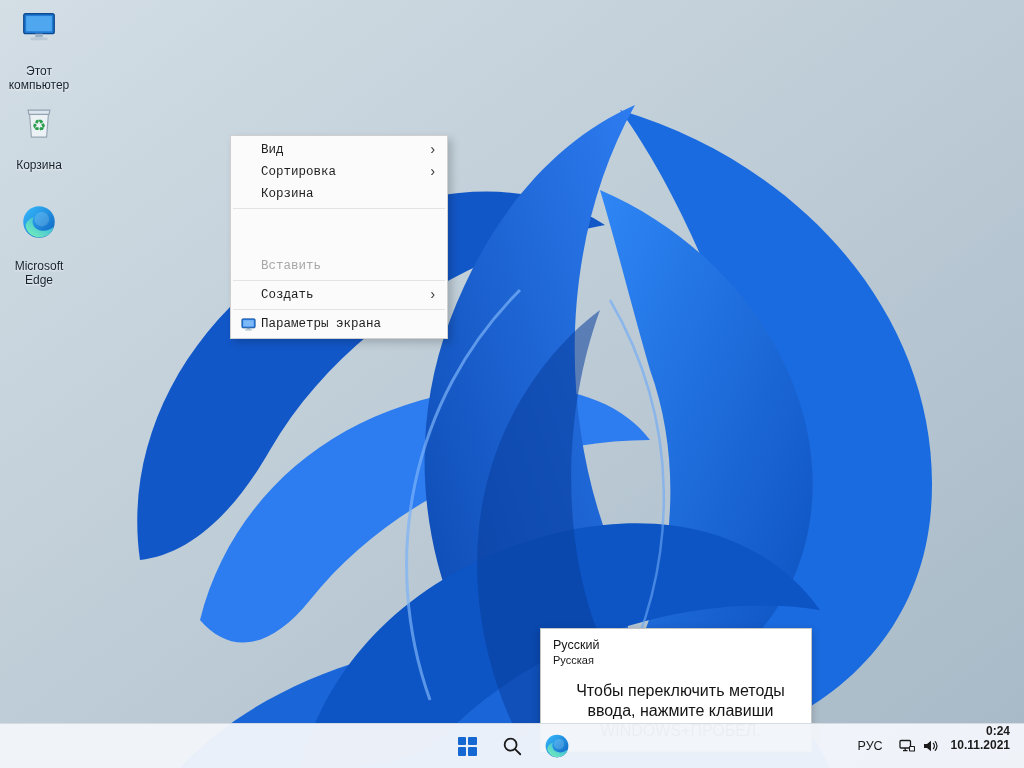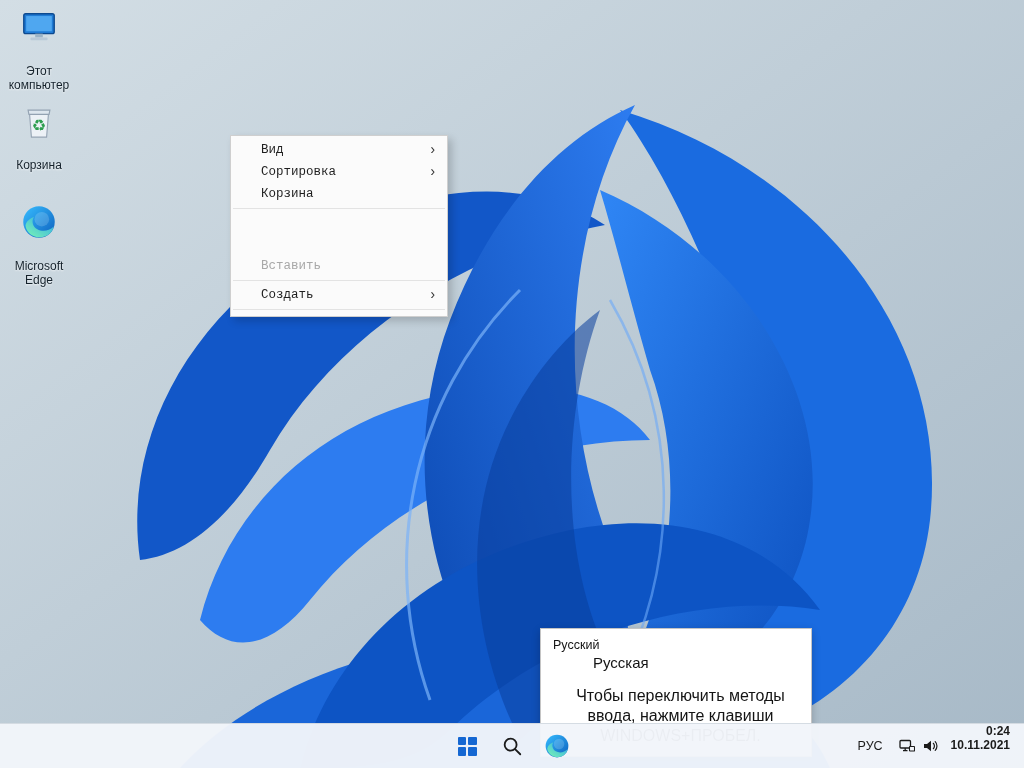--- a/index.html
+++ b/index.html
@@ -24,21 +24,21 @@
   .mi .gutter { width:26px; flex:0 0 26px; display:flex; align-items:center; justify-content:center; }
   .mi .chev { margin-left:auto; color:#3a3a3a; font-size:14px; padding-right:4px; line-height:1; }
   .mi.disabled { color:#a8a8a8;margin-top:46px; }
   .sep { height:1px; background:#e3e3e3; margin:3px 2px; }
 
   
   .lang-tip { position:absolute; left:540px; top:628px; width:272px; min-height:90px; z-index:5;
     background:#ffffff; border:1px solid #c4c4c4; box-shadow:0 3px 8px rgba(0,0,0,.22);
     padding:9px 3px 10px 12px; color:#141414; }
   .lang-tip .t1 { font-size:12.5px; margin-bottom:2px; }
-  .lang-tip .t2 { font-size:15px; margin-bottom:15px;margin-left:40px; }
+  .lang-tip .t2 { font-size:11px; margin-bottom:15px; }
   .lang-tip .msg { font-size:16px; line-height:20px;text-align:center; }
 
   
   .taskbar { position:absolute; left:0; bottom:0; width:1024px; height:45px; z-index:6;
     background:rgba(242,245,250,.97); border-top:1px solid rgba(190,198,208,.55); }
   .tb-center { position:absolute; left:50%; top:2px; transform:translateX(-50%);
     display:flex; gap:5px; }
   .tb-btn { width:40px; height:40px; display:flex; align-items:center; justify-content:center;
     border-radius:5px; cursor:pointer; }
   .win-logo { width:19px; height:19px; display:grid; grid-template-columns:1fr 1fr;
@@ -146,20 +146,31 @@
       <span class="gutter"></span>
       <span>Вставить</span>
     </div>
     <div class="sep"></div>
     <div class="mi">
       <span class="gutter"></span>
       <span>Создать</span>
       <span class="chev">›</span>
     </div>
     <div class="sep"></div>
+    <div class="mi">
+      <span class="gutter">
+        <svg viewBox="0 0 16 16" width="15" height="15">
+          <rect x="1" y="2" width="14" height="9.5" rx="1" fill="#2f86f5" stroke="#0d4a90" stroke-width="1"></rect>
+          <rect x="2.4" y="3.4" width="11.2" height="6.7" fill="#7db8f7"></rect>
+          <rect x="6.5" y="11.5" width="3" height="1.6" fill="#8aa0b4"></rect>
+          <rect x="4.5" y="13.1" width="7" height="1.3" fill="#a9bccc"></rect>
+        </svg>
+      </span>
+      <span>Параметры экрана</span>
+    </div>
   </div>
 
   <div class="lang-tip">
     <div class="t1">Русский</div>
     <div class="t2">Русская</div>
     <div class="msg">Чтобы переключить методы ввода, нажмите клавиши WINDOWS+ПРОБЕЛ.</div>
   </div>
 
   <div class="taskbar">
     <div class="tb-center">

